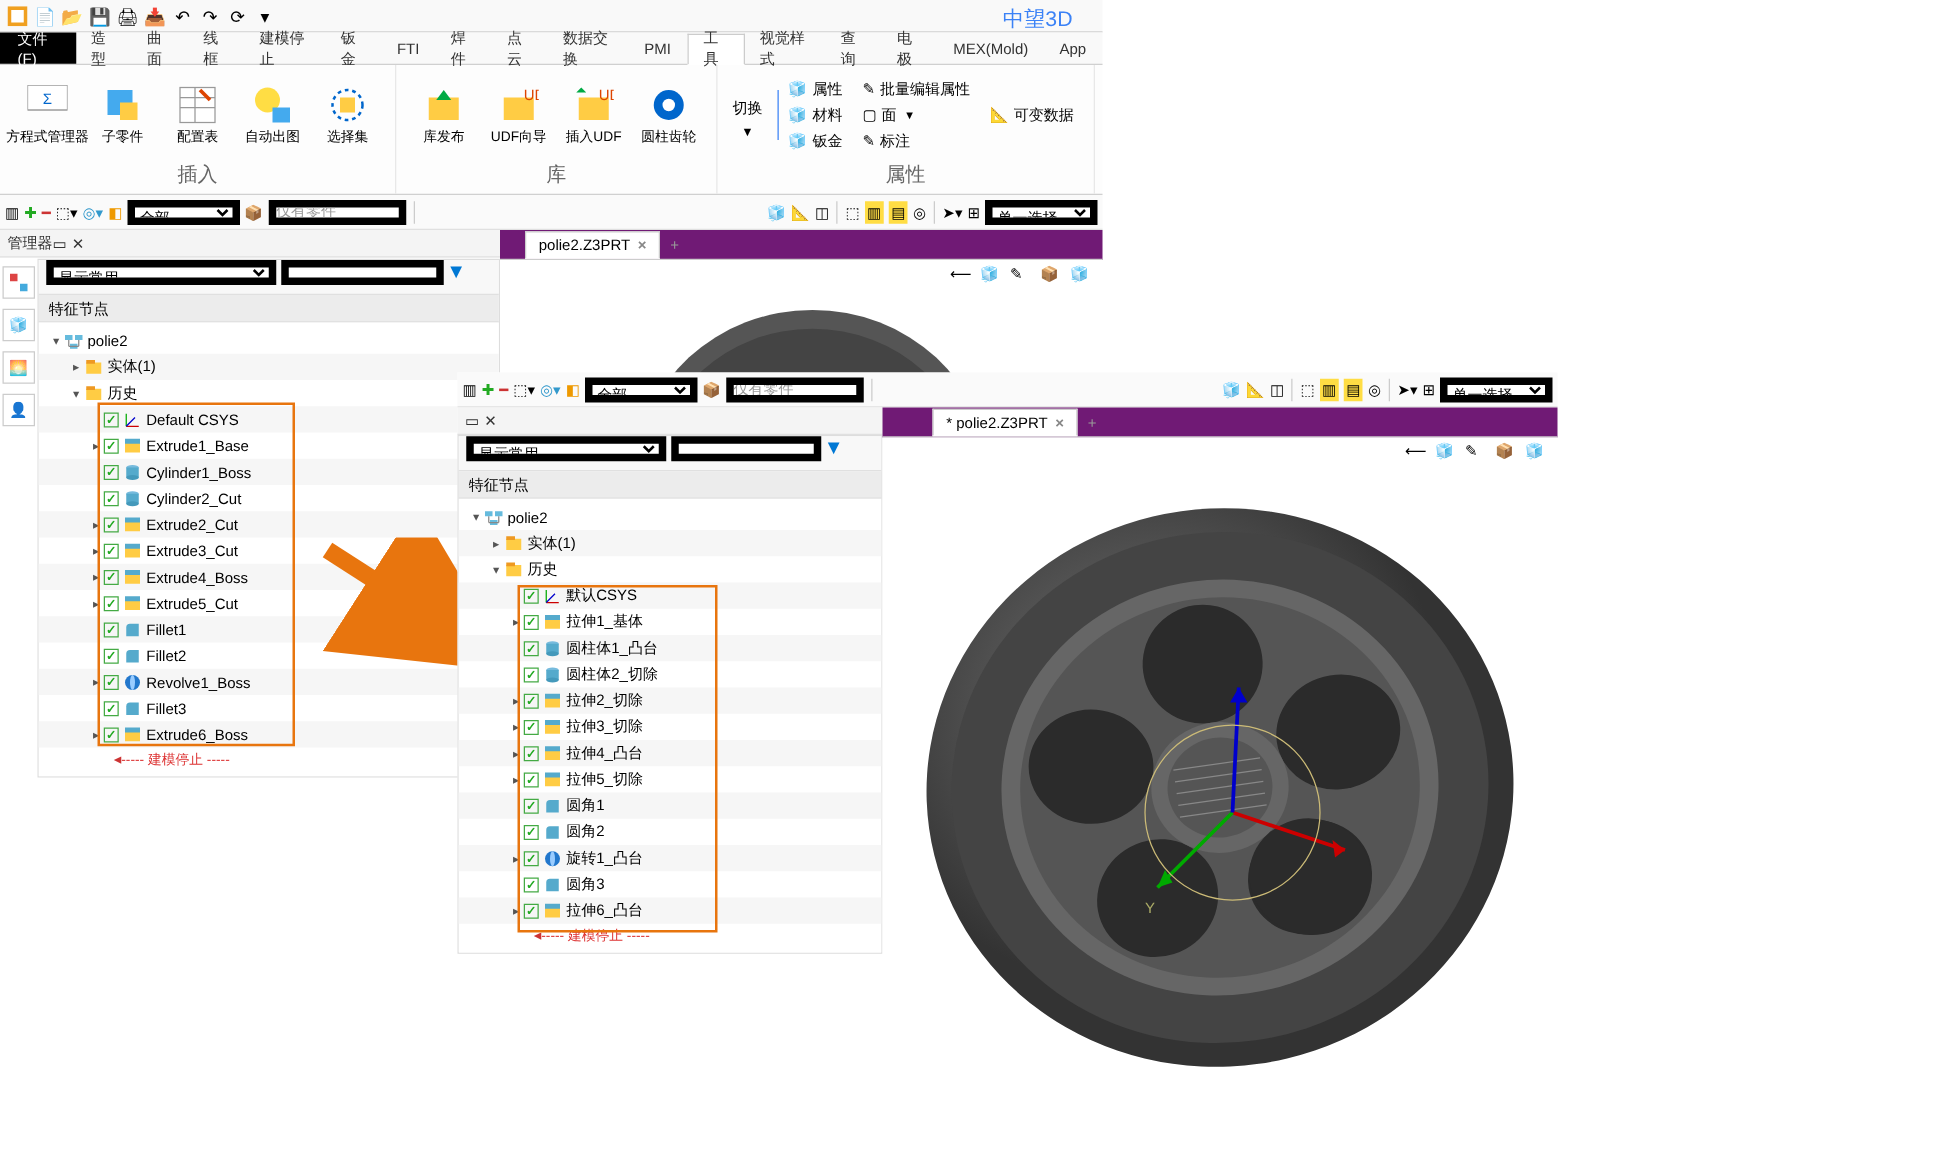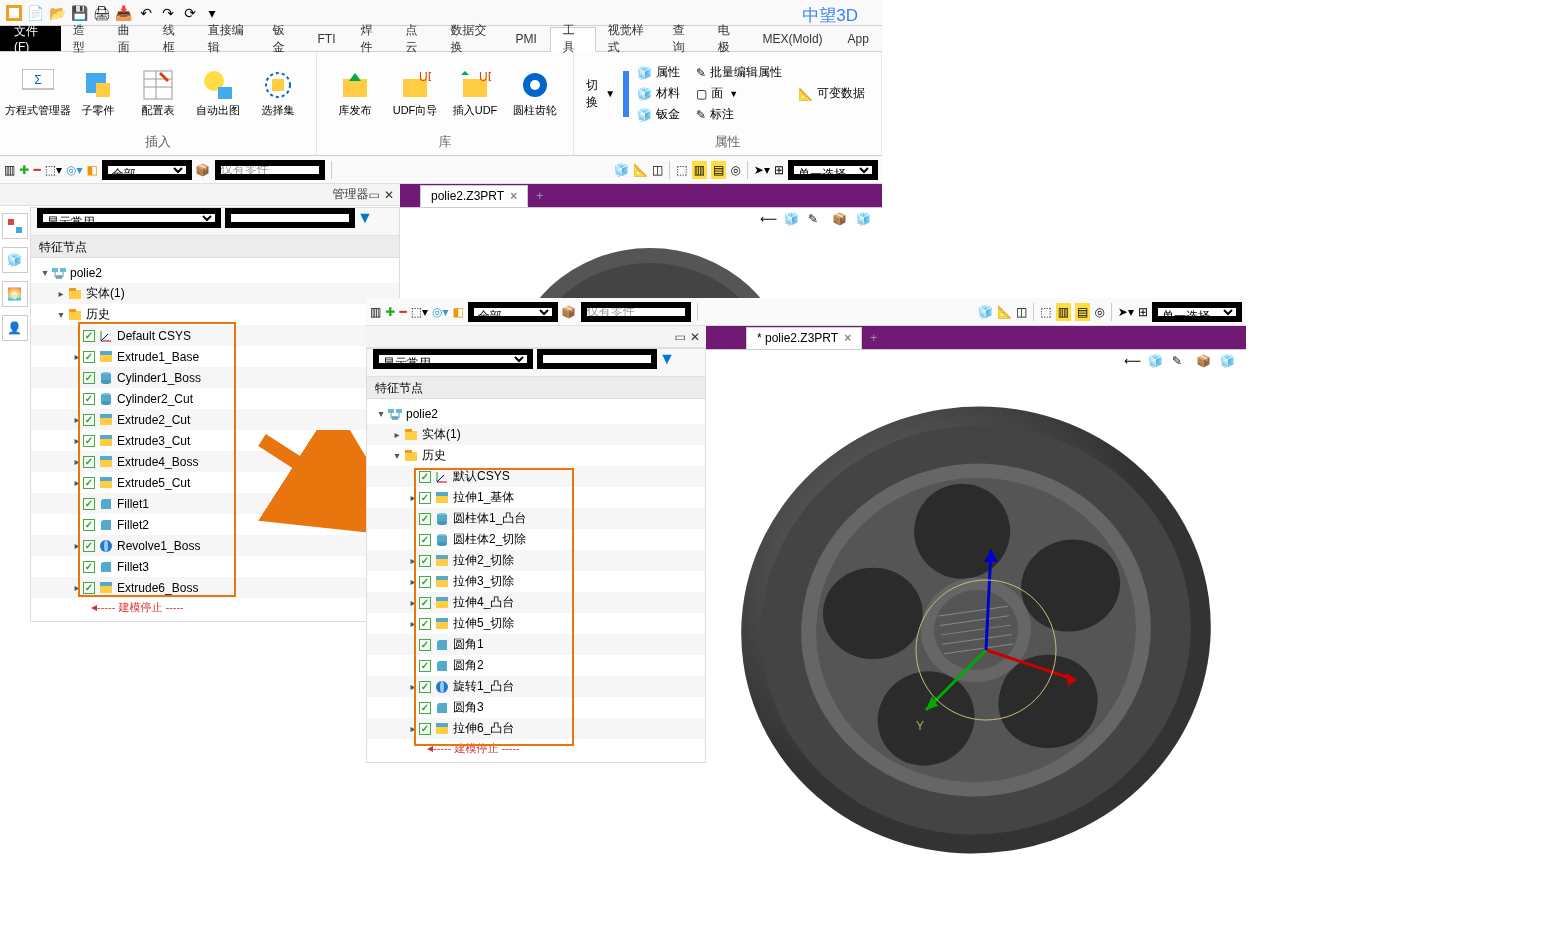--- a/index.html
+++ b/index.html
@@ -12,25 +12,25 @@
 .tab{padding:4px 12px;height:100%;display:flex;align-items:center;color:#333;border-right:1px solid transparent}
 .tab.active{background:#fff;border:1px solid #ccc;border-bottom:1px solid #fff;margin-bottom:-1px}
 .ribbon{display:flex;height:104px;background:#fdfdfd;border-bottom:1px solid #d0d0d0}
 .ribbon-group{display:flex;flex-direction:column;align-items:center;padding:4px 8px;border-right:1px solid #e8e8e8}
 .rg-items{display:flex;gap:0;flex:1;align-items:center}
 .rg-small-cols{display:flex;flex-direction:column;gap:4px;padding:0 8px;align-items:flex-start}
 .rg-small{display:flex;align-items:center;gap:4px;font-size:12px;white-space:nowrap}
 .rg-item{display:flex;flex-direction:column;align-items:center;gap:2px;padding:0 6px;width:60px}
 .rg-icon{width:32px;height:32px}
 .rg-label{font-size:11px;white-space:nowrap;text-align:center}
-.rg-title{font-size:13px;color:#666;padding-top:2px}
+.rg-title{font-size:16px;color:#666;padding-top:2px}
 .toolbar{display:flex;align-items:center;gap:4px;padding:2px 4px;height:28px;border-bottom:1px solid #e0e0e0;background:#fafafa}
 .tb-sel{height:20px;font-size:12px;border:6px solid #000000;background:#fff}
 .tb-sep{width:1px;height:18px;background:#ccc;margin:0 2px}
-.panel-header{display:flex;align-items:center;justify-content:flex-end;height:22px;padding:0 6px;background:#f4f4f4;border-bottom:1px solid #e0e0e0;font-size:12px;color:#333}
+.panel-header{display:flex;align-items:center;justify-content:flex-start;height:22px;padding:0 6px;background:#f4f4f4;border-bottom:1px solid #e0e0e0;font-size:12px;color:#333}
 .panel-sub{display:flex;height:28px;padding:0 6px;background:#f8f8f8;border-bottom:1px solid #e0e0e0}
 .filter-icon{width:20px;height:20px;display:flex;align-items:center;justify-content:center;color:#0078d4;font-size:16px}
 .section-header{height:22px;padding:3px 8px;background:#ececec;border-bottom:1px solid #ddd;font-size:12px}
 .tree{padding:4px 0;background:#fff}
 .tree-row{display:flex;align-items:center;height:21px;padding-left:8px;white-space:nowrap}
 .tree-row:nth-child(even){background:#f6f6f6}
 .tw{width:12px;text-align:center;color:#555;font-size:10px;display:inline-block}
 .chk{width:12px;height:12px;border:1px solid #4a4;margin-right:3px;display:inline-flex;align-items:center;justify-content:center;color:#2a2;font-size:10px;font-weight:bold}
 .node-icon{width:16px;height:16px;margin-right:3px;display:inline-block}
 .stop{color:#d33;padding:2px 8px 2px 60px;font-size:11px}
@@ -68,21 +68,21 @@
     <span class="qat-icon">↷</span>
     <span class="qat-icon">⟳</span>
     <span class="qat-icon">▾</span>
   </div>
 
   <div class="menubar">
     <div class="filemenu">文件(F)</div>
     <div class="tab">造型</div>
     <div class="tab">曲面</div>
     <div class="tab">线框</div>
-    <div class="tab">直接编辑</div>
+    <div class="tab">建模停止</div>
     <div class="tab">钣金</div>
     <div class="tab">FTI</div>
     <div class="tab">焊件</div>
     <div class="tab">点云</div>
     <div class="tab">数据交换</div>
     <div class="tab">PMI</div>
     <div class="tab active">工具</div>
     <div class="tab">视觉样式</div>
     <div class="tab">查询</div>
     <div class="tab">电极</div>
@@ -163,21 +163,21 @@
               <circle cx="16" cy="16" r="12" fill="#06c"></circle>
               <circle cx="16" cy="16" r="5" fill="#fff"></circle>
             </svg>
             <span class="rg-label">圆柱齿轮</span>
           </div>
       </div>
       <div class="rg-title">库</div>
     </div>
     <div class="ribbon-group">
       <div class="rg-items">
-        <div style="display:flex;flex-direction:row;align-items:center;padding-right:8px;border-right:6px solid #3b82f6">
+        <div style="display:flex;flex-direction:column;align-items:center;padding-right:8px;border-right:1px solid #3b82f6">
           <span style="padding:6px 4px">切换</span>
           <span style="font-size:10px">▼</span>
         </div>
         <div class="rg-small-cols">
           <div class="rg-small">
               <span>🧊</span>
               <span>属性</span>
             </div>
           <div class="rg-small">
               <span>🧊</span>

